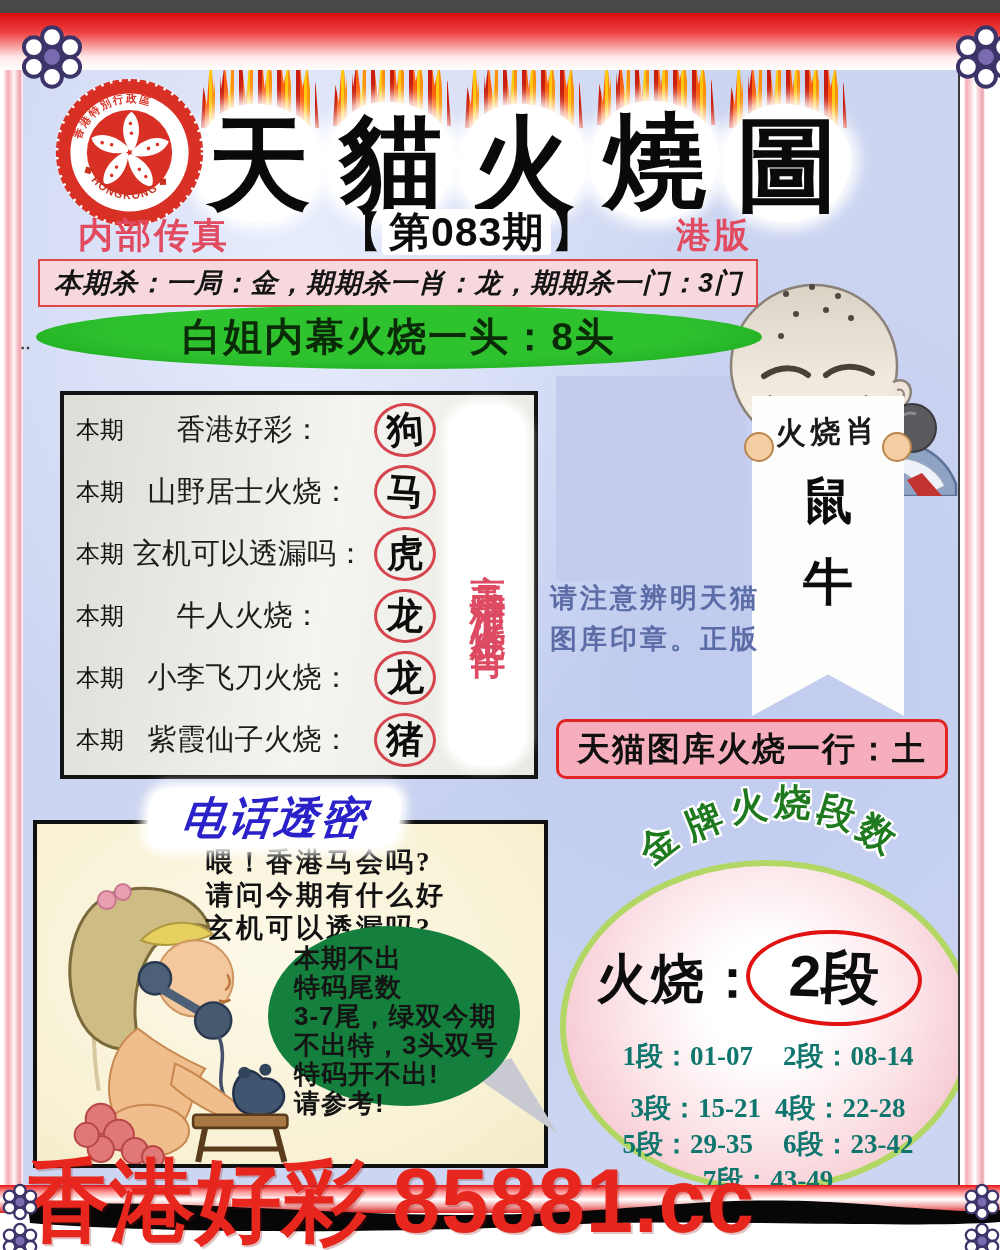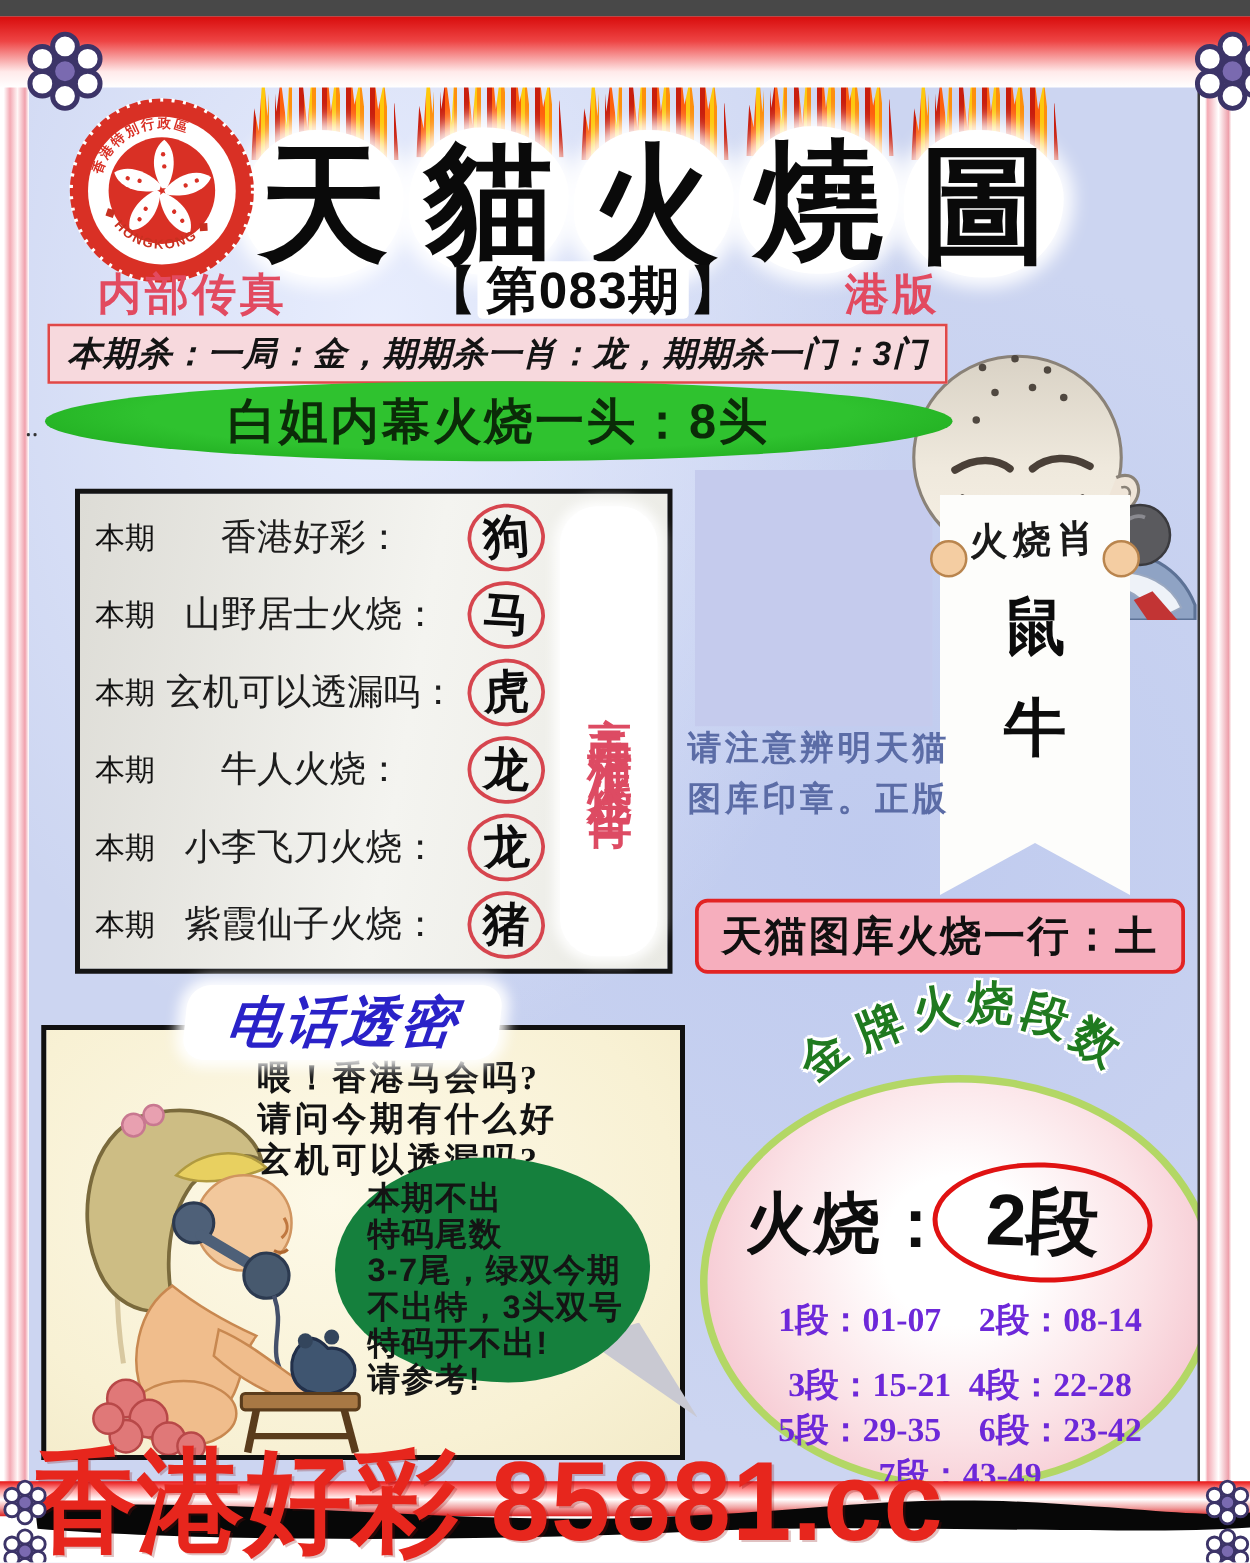--- a/index.html
+++ b/index.html
@@ -111,21 +111,21 @@
     border:6px solid #b3d765;border-radius:50%;
     background:radial-gradient(circle at 50% 42%,#ffffff 22%,#fbe2e6 55%,#f6c9d2 78%,#f3c3cd 100%);}
   .arc-char{z-index:4;font-size:37px;font-weight:900;color:#1f7a1f;
     text-shadow:-2px 0 #fff,2px 0 #fff,0 -2px #fff,0 2px #fff,-2px -2px #fff,2px 2px #fff,-2px 2px #fff,2px -2px #fff;}
   .burn-label{left:596px;top:944px;z-index:4;font-size:53px;font-weight:900;color:#0d0d0d;letter-spacing:2px;}
   .burn-oval{left:746px;top:930px;width:176px;height:96px;z-index:4;box-sizing:border-box;
     border:4px solid #e01212;border-radius:50%;transform:rotate(2deg);
     display:flex;align-items:center;justify-content:center;
     font-size:58px;font-weight:900;color:#0d0d0d;}
   .seg-rows{left:577px;top:1038px;width:382px;z-index:4;font-family:"Liberation Serif",serif;
-    font-size:27px;font-weight:700;color:#6d28d9;}
+    font-size:27px;font-weight:700;color:#0f766e;}
   .seg-row{display:flex;justify-content:center;line-height:36px;}
 
   
   .black-wave{left:0;top:1192px;width:1000px;height:55px;z-index:7;}
   .footer-text{left:24px;top:1144px;z-index:8;white-space:nowrap;
     font-size:85px;font-weight:900;color:#e7261d;letter-spacing:1px;transform:scaleY(1.06);
     text-shadow:2px 2px 0 rgba(130,10,10,.25);}
 </style>
 </head>
 <body>

